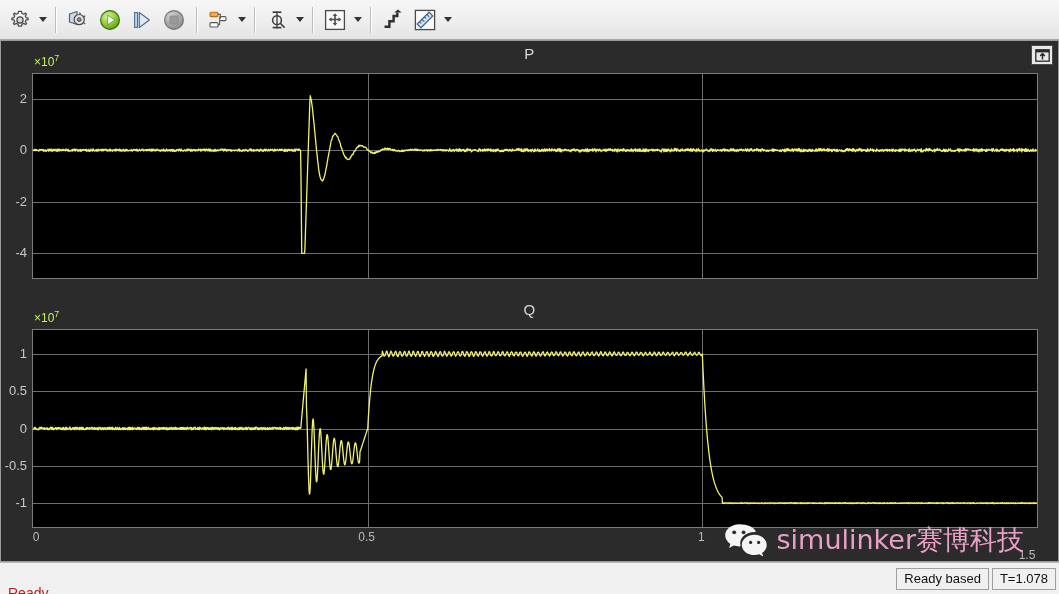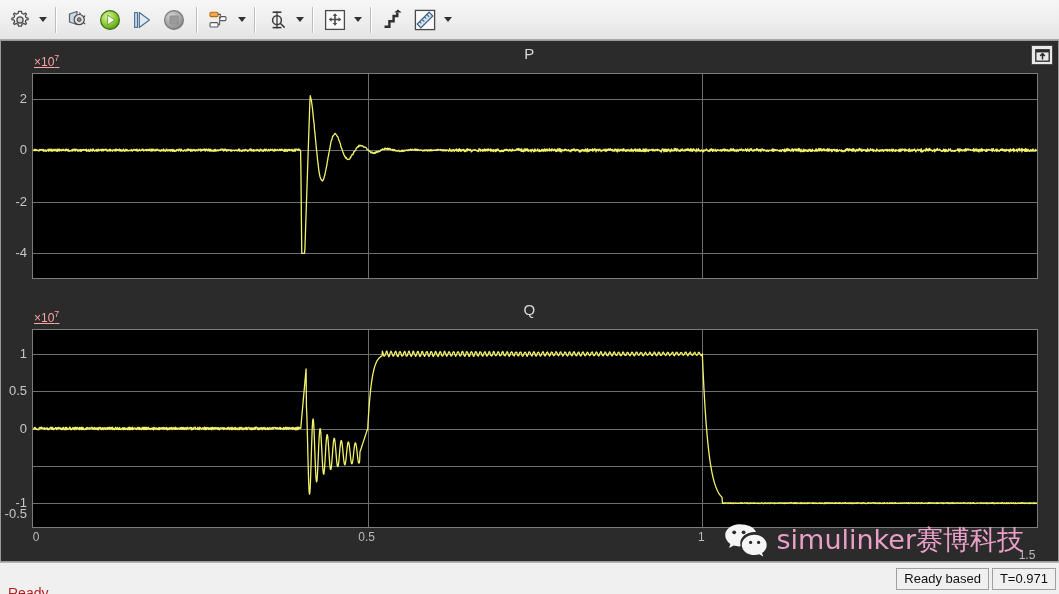--- a/index.html
+++ b/index.html
@@ -76,24 +76,23 @@
   .plot-title{
     position:absolute;
     left:0;right:0;
     text-align:center;
     color:#d8d8d8;
     font-size:15px;
     letter-spacing:.5px;
   }
   .mult{
     position:absolute;
-    color:#fca5a5;
+    color:#bef264;
     font-size:12px;
     white-space:nowrap;
-    text-decoration:underline;
   }
   .mult sup{font-size:9px;}
   .axes{
     position:absolute;
     background:#000;
     border:1px solid #7d7d7d;
     box-sizing:border-box;
     overflow:hidden;
   }
   .gridline-h{
@@ -348,21 +347,21 @@
             <div class="gridline-h" style="top: 173px;"></div>
             <div class="gridline-v" style="left: 335px;"></div>
             <div class="gridline-v" style="left: 669px;"></div>
             <svg class="trace" viewBox="0 0 1004 197" preserveAspectRatio="none">
               <path d="M0.00 99.64 L0.33 99.48 L0.67 98.66 L1.00 98.83 L1.34 97.66 L1.67 97.49 L2.01 98.94 L2.34 97.48 L2.68 98.42 L3.01 98.66 L3.35 99.50 L3.68 98.77 L4.02 99.08 L4.35 99.40 L4.69 99.48 L5.02 99.78 L5.35 99.37 L5.69 98.73 L6.02 99.68 L6.36 97.41 L6.69 97.84 L7.03 97.96 L7.36 97.33 L7.70 98.55 L8.03 98.20 L8.37 97.21 L8.70 98.27 L9.04 97.45 L9.37 98.25 L9.71 98.26 L10.04 98.63 L10.37 98.54 L10.71 98.92 L11.04 97.69 L11.38 99.42 L11.71 99.22 L12.05 98.07 L12.38 98.97 L12.72 98.57 L13.05 98.58 L13.39 98.21 L13.72 98.06 L14.06 97.64 L14.39 99.69 L14.73 98.29 L15.06 98.32 L15.39 99.57 L15.73 98.96 L16.06 99.61 L16.40 98.79 L16.73 97.95 L17.07 98.11 L17.40 97.50 L17.74 97.24 L18.07 98.72 L18.41 99.21 L18.74 98.92 L19.08 97.22 L19.41 97.51 L19.75 99.37 L20.08 99.52 L20.41 99.72 L20.75 98.12 L21.08 99.18 L21.42 99.16 L21.75 98.67 L22.09 98.51 L22.42 97.62 L22.76 97.55 L23.09 98.53 L23.43 98.15 L23.76 99.52 L24.10 97.54 L24.43 97.98 L24.77 97.93 L25.10 98.64 L25.43 97.29 L25.77 98.60 L26.10 97.88 L26.44 97.89 L26.77 98.28 L27.11 97.63 L27.44 98.67 L27.78 99.25 L28.11 99.25 L28.45 98.36 L28.78 98.94 L29.12 99.76 L29.45 97.97 L29.79 99.00 L30.12 97.93 L30.45 97.43 L30.79 97.46 L31.12 99.58 L31.46 99.13 L31.79 99.14 L32.13 99.79 L32.46 97.79 L32.80 97.31 L33.13 98.33 L33.47 97.52 L33.80 99.66 L34.14 98.01 L34.47 99.37 L34.81 98.58 L35.14 99.39 L35.47 99.09 L35.81 98.71 L36.14 98.69 L36.48 97.24 L36.81 98.29 L37.15 97.28 L37.48 99.69 L37.82 98.64 L38.15 98.64 L38.49 99.66 L38.82 99.24 L39.16 99.12 L39.49 97.77 L39.83 97.97 L40.16 98.22 L40.49 97.69 L40.83 99.45 L41.16 99.27 L41.50 99.59 L41.83 97.44 L42.17 97.63 L42.50 97.54 L42.84 97.25 L43.17 99.67 L43.51 97.93 L43.84 97.88 L44.18 98.21 L44.51 97.40 L44.85 98.96 L45.18 98.09 L45.51 98.52 L45.85 98.98 L46.18 99.45 L46.52 97.43 L46.85 99.63 L47.19 98.68 L47.52 98.12 L47.86 97.41 L48.19 98.79 L48.53 99.71 L48.86 97.24 L49.20 98.84 L49.53 97.75 L49.87 99.47 L50.20 97.54 L50.53 98.49 L50.87 99.49 L51.20 99.67 L51.54 99.09 L51.87 99.63 L52.21 98.96 L52.54 99.15 L52.88 98.35 L53.21 97.80 L53.55 99.35 L53.88 98.64 L54.22 97.47 L54.55 98.46 L54.89 98.91 L55.22 98.09 L55.55 98.63 L55.89 98.76 L56.22 97.55 L56.56 99.05 L56.89 98.99 L57.23 98.41 L57.56 97.96 L57.90 98.59 L58.23 97.75 L58.57 97.42 L58.90 97.22 L59.24 97.30 L59.57 99.02 L59.91 98.82 L60.24 99.24 L60.57 98.02 L60.91 99.01 L61.24 97.73 L61.58 97.37 L61.91 99.25 L62.25 98.57 L62.58 99.13 L62.92 97.94 L63.25 99.22 L63.59 98.02 L63.92 98.92 L64.26 98.77 L64.59 99.47 L64.93 97.64 L65.26 99.78 L65.59 98.98 L65.93 97.41 L66.26 98.17 L66.60 97.96 L66.93 97.61 L67.27 97.39 L67.60 99.18 L67.94 98.21 L68.27 99.58 L68.61 99.44 L68.94 99.55 L69.28 97.64 L69.61 97.77 L69.95 97.82 L70.28 97.89 L70.61 99.64 L70.95 98.59 L71.28 99.05 L71.62 97.72 L71.95 97.99 L72.29 97.82 L72.62 99.28 L72.96 99.56 L73.29 97.86 L73.63 98.37 L73.96 98.49 L74.30 98.04 L74.63 99.25 L74.97 97.29 L75.30 98.69 L75.63 97.71 L75.97 99.18 L76.30 98.51 L76.64 97.24 L76.97 99.44 L77.31 98.43 L77.64 97.97 L77.98 98.74 L78.31 97.34 L78.65 98.51 L78.98 97.78 L79.32 99.70 L79.65 97.26 L79.99 98.22 L80.32 98.59 L80.65 99.44 L80.99 98.86 L81.32 99.68 L81.66 99.36 L81.99 98.29 L82.33 97.69 L82.66 97.21 L83.00 99.30 L83.33 99.18 L83.67 98.65 L84.00 99.24 L84.34 97.38 L84.67 98.07 L85.01 99.12 L85.34 99.62 L85.67 98.91 L86.01 97.92 L86.34 99.43 L86.68 97.39 L87.01 99.15 L87.35 99.52 L87.68 99.53 L88.02 99.01 L88.35 98.61 L88.69 99.05 L89.02 98.75 L89.36 97.95 L89.69 97.69 L90.03 99.53 L90.36 99.16 L90.69 99.62 L91.03 97.69 L91.36 97.80 L91.70 97.80 L92.03 99.34 L92.37 98.98 L92.70 99.43 L93.04 98.01 L93.37 98.58 L93.71 99.27 L94.04 98.78 L94.38 98.22 L94.71 99.64 L95.05 98.04 L95.38 97.39 L95.71 99.38 L96.05 99.68 L96.38 97.55 L96.72 97.25 L97.05 99.70 L97.39 98.72 L97.72 97.74 L98.06 99.28 L98.39 98.18 L98.73 99.25 L99.06 99.57 L99.40 97.20 L99.73 99.64 L100.07 98.67 L100.40 98.40 L100.73 99.13 L101.07 98.01 L101.40 97.91 L101.74 97.98 L102.07 98.43 L102.41 98.11 L102.74 98.44 L103.08 99.70 L103.41 99.19 L103.75 98.17 L104.08 98.88 L104.42 97.35 L104.75 98.97 L105.09 97.32 L105.42 99.20 L105.75 98.75 L106.09 97.52 L106.42 97.46 L106.76 99.68 L107.09 98.26 L107.43 98.31 L107.76 98.34 L108.10 98.99 L108.43 99.75 L108.77 98.01 L109.10 98.32 L109.44 97.96 L109.77 97.23 L110.11 99.42 L110.44 97.35 L110.77 97.69 L111.11 99.60 L111.44 97.40 L111.78 97.45 L112.11 98.46 L112.45 99.50 L112.78 97.27 L113.12 97.92 L113.45 99.67 L113.79 97.44 L114.12 99.20 L114.46 98.48 L114.79 99.19 L115.13 97.40 L115.46 97.30 L115.79 98.56 L116.13 99.26 L116.46 98.76 L116.80 98.38 L117.13 99.51 L117.47 98.51 L117.80 98.78 L118.14 98.13 L118.47 99.14 L118.81 98.53 L119.14 99.37 L119.48 98.55 L119.81 97.61 L120.15 98.41 L120.48 99.78 L120.81 99.40 L121.15 97.28 L121.48 98.90 L121.82 98.34 L122.15 98.03 L122.49 99.13 L122.82 99.08 L123.16 97.83 L123.49 98.71 L123.83 98.28 L124.16 99.60 L124.50 98.85 L124.83 98.58 L125.17 98.07 L125.50 99.49 L125.83 97.46 L126.17 98.90 L126.50 99.66 L126.84 97.69 L127.17 99.17 L127.51 99.01 L127.84 97.94 L128.18 97.73 L128.51 97.98 L128.85 98.46 L129.18 99.07 L129.52 97.62 L129.85 98.71 L130.19 98.27 L130.52 97.43 L130.85 99.14 L131.19 99.19 L131.52 97.72 L131.86 97.93 L132.19 99.08 L132.53 98.07 L132.86 98.53 L133.20 97.53 L133.53 99.51 L133.87 97.45 L134.20 98.63 L134.54 99.77 L134.87 98.59 L135.21 99.18 L135.54 99.40 L135.87 97.84 L136.21 99.56 L136.54 98.55 L136.88 97.58 L137.21 98.82 L137.55 98.85 L137.88 97.81 L138.22 98.99 L138.55 97.31 L138.89 98.72 L139.22 99.58 L139.56 97.98 L139.89 99.13 L140.23 98.15 L140.56 98.74 L140.89 97.41 L141.23 98.46 L141.56 99.11 L141.90 99.31 L142.23 97.79 L142.57 97.21 L142.90 99.36 L143.24 97.93 L143.57 97.95 L143.91 98.26 L144.24 99.49 L144.58 98.19 L144.91 98.61 L145.25 98.45 L145.58 98.35 L145.91 98.05 L146.25 99.28 L146.58 98.30 L146.92 98.95 L147.25 97.69 L147.59 98.17 L147.92 99.39 L148.26 97.32 L148.59 99.22 L148.93 97.33 L149.26 98.26 L149.60 97.99 L149.93 99.45 L150.27 97.34 L150.60 98.90 L150.93 98.00 L151.27 99.54 L151.60 97.86 L151.94 98.04 L152.27 97.96 L152.61 98.69 L152.94 97.54 L153.28 99.56 L153.61 99.24 L153.95 98.73 L154.28 97.56 L154.62 97.28 L154.95 97.87 L155.29 98.90 L155.62 98.74 L155.95 98.18 L156.29 97.93 L156.62 98.31 L156.96 97.81 L157.29 97.35 L157.63 97.37 L157.96 97.55 L158.30 99.71 L158.63 97.63 L158.97 99.74 L159.30 98.63 L159.64 98.17 L159.97 99.00 L160.31 99.15 L160.64 99.26 L160.97 97.23 L161.31 97.79 L161.64 97.73 L161.98 98.20 L162.31 97.20 L162.65 99.13 L162.98 98.89 L163.32 98.75 L163.65 98.67 L163.99 98.47 L164.32 99.08 L164.66 97.42 L164.99 98.08 L165.33 99.48 L165.66 98.55 L165.99 98.01 L166.33 97.25 L166.66 99.62 L167.00 97.32 L167.33 97.83 L167.67 97.69 L168.00 98.34 L168.34 98.63 L168.67 99.23 L169.01 99.22 L169.34 98.62 L169.68 97.70 L170.01 98.28 L170.35 98.26 L170.68 98.67 L171.01 99.60 L171.35 97.21 L171.68 99.30 L172.02 97.28 L172.35 97.71 L172.69 99.53 L173.02 97.34 L173.36 99.49 L173.69 98.64 L174.03 97.70 L174.36 97.64 L174.70 98.37 L175.03 98.15 L175.37 99.23 L175.70 97.64 L176.03 99.45 L176.37 98.05 L176.70 99.41 L177.04 98.94 L177.37 98.06 L177.71 99.19 L178.04 97.48 L178.38 98.81 L178.71 99.79 L179.05 97.62 L179.38 98.93 L179.72 97.28 L180.05 97.87 L180.39 98.56 L180.72 98.01 L181.05 99.70 L181.39 97.73 L181.72 98.11 L182.06 98.67 L182.39 98.11 L182.73 97.50 L183.06 98.74 L183.40 98.29 L183.73 98.48 L184.07 97.51 L184.40 98.24 L184.74 99.25 L185.07 98.03 L185.41 99.37 L185.74 97.74 L186.07 98.33 L186.41 99.76 L186.74 98.81 L187.08 98.06 L187.41 98.83 L187.75 97.57 L188.08 97.85 L188.42 98.57 L188.75 98.71 L189.09 98.67 L189.42 98.11 L189.76 97.55 L190.09 98.33 L190.43 97.95 L190.76 99.54 L191.09 98.35 L191.43 97.77 L191.76 98.83 L192.10 98.48 L192.43 99.00 L192.77 98.15 L193.10 98.48 L193.44 98.36 L193.77 99.30 L194.11 98.25 L194.44 97.68 L194.78 98.29 L195.11 98.82 L195.45 97.27 L195.78 98.65 L196.11 98.22 L196.45 99.59 L196.78 98.17 L197.12 97.50 L197.45 98.31 L197.79 99.11 L198.12 98.31 L198.46 99.70 L198.79 97.27 L199.13 98.60 L199.46 97.29 L199.80 99.62 L200.13 98.64 L200.47 98.69 L200.80 98.19 L201.13 99.41 L201.47 97.67 L201.80 99.19 L202.14 98.07 L202.47 97.44 L202.81 99.70 L203.14 98.82 L203.48 98.93 L203.81 98.38 L204.15 97.95 L204.48 98.67 L204.82 99.79 L205.15 98.47 L205.49 98.79 L205.82 98.90 L206.15 97.45 L206.49 99.67 L206.82 98.34 L207.16 97.57 L207.49 98.89 L207.83 98.43 L208.16 97.25 L208.50 98.79 L208.83 98.46 L209.17 99.11 L209.50 99.56 L209.84 97.54 L210.17 99.00 L210.51 99.62 L210.84 99.43 L211.17 98.55 L211.51 98.95 L211.84 97.79 L212.18 98.57 L212.51 98.40 L212.85 97.50 L213.18 99.40 L213.52 97.33 L213.85 99.60 L214.19 99.56 L214.52 97.80 L214.86 97.87 L215.19 97.75 L215.53 97.73 L215.86 97.28 L216.19 98.05 L216.53 99.14 L216.86 98.71 L217.20 98.09 L217.53 99.39 L217.87 99.59 L218.20 97.71 L218.54 99.26 L218.87 99.58 L219.21 99.60 L219.54 97.95 L219.88 98.18 L220.21 98.57 L220.55 99.43 L220.88 99.03 L221.21 97.46 L221.55 99.03 L221.88 98.20 L222.22 99.44 L222.55 97.25 L222.89 98.18 L223.22 97.33 L223.56 97.26 L223.89 97.63 L224.23 97.96 L224.56 99.33 L224.90 97.62 L225.23 99.38 L225.57 99.61 L225.90 98.98 L226.23 98.17 L226.57 99.08 L226.90 99.50 L227.24 97.77 L227.57 98.45 L227.91 98.34 L228.24 97.45 L228.58 98.04 L228.91 99.09 L229.25 99.77 L229.58 97.95 L229.92 99.24 L230.25 97.87 L230.59 97.79 L230.92 97.34 L231.25 98.08 L231.59 99.19 L231.92 98.22 L232.26 97.85 L232.59 99.52 L232.93 98.95 L233.26 98.67 L233.60 99.04 L233.93 98.00 L234.27 99.39 L234.60 97.58 L234.94 97.64 L235.27 99.59 L235.61 99.44 L235.94 98.49 L236.27 98.29 L236.61 98.14 L236.94 97.42 L237.28 99.31 L237.61 99.12 L237.95 98.86 L238.28 99.12 L238.62 98.03 L238.95 97.61 L239.29 97.85 L239.62 97.48 L239.96 99.28 L240.29 98.56 L240.63 98.16 L240.96 97.59 L241.29 97.33 L241.63 97.65 L241.96 97.69 L242.30 98.44 L242.63 97.53 L242.97 97.45 L243.30 98.90 L243.64 98.33 L243.97 98.62 L244.31 97.59 L244.64 98.44 L244.98 98.75 L245.31 98.50 L245.65 99.11 L245.98 99.12 L246.31 97.44 L246.65 98.15 L246.98 98.05 L247.32 97.38 L247.65 99.28 L247.99 97.90 L248.32 98.60 L248.66 98.53 L248.99 98.84 L249.33 98.52 L249.66 98.81 L250.00 99.56 L250.33 98.44 L250.67 97.33 L251.00 98.78 L251.33 97.90 L251.67 99.25 L252.00 98.18 L252.34 97.73 L252.67 97.22 L253.01 98.73 L253.34 97.39 L253.68 99.50 L254.01 98.91 L254.35 98.76 L254.68 97.50 L255.02 98.01 L255.35 99.12 L255.69 99.26 L256.02 97.46 L256.35 97.55 L256.69 98.77 L257.02 97.75 L257.36 98.75 L257.69 98.86 L258.03 98.11 L258.36 97.93 L258.70 97.64 L259.03 99.22 L259.37 99.40 L259.70 97.37 L260.04 97.57 L260.37 99.14 L260.71 97.83 L261.04 98.04 L261.37 98.78 L261.71 99.52 L262.04 99.71 L262.38 97.54 L262.71 99.27 L263.05 99.74 L263.38 99.11 L263.72 97.29 L264.05 99.71 L264.39 98.60 L264.72 97.20 L265.06 99.49 L265.39 98.62 L265.73 97.22 L266.06 98.58 L266.39 98.10 L266.73 97.65 L267.06 97.72 L267.40 97.60 L267.73 98.50 L268.07 94.77 L268.40 91.04 L268.74 87.31 L269.07 83.58 L269.41 79.84 L269.74 76.11 L270.08 72.38 L270.41 68.65 L270.75 64.92 L271.08 61.19 L271.41 57.46 L271.75 53.73 L272.08 50.00 L272.42 46.27 L272.75 42.53 L273.09 38.80 L273.42 76.23 L273.76 83.30 L274.09 93.58 L274.43 106.05 L274.76 119.55 L275.10 132.88 L275.43 144.87 L275.77 154.54 L276.10 161.13 L276.43 164.18 L276.77 163.54 L277.10 159.41 L277.44 152.26 L277.77 142.82 L278.11 132.00 L278.44 120.78 L278.78 110.15 L279.11 101.01 L279.45 94.11 L279.78 89.97 L280.12 88.85 L280.45 90.76 L280.79 95.43 L281.12 102.35 L281.45 110.86 L281.79 120.16 L282.12 129.41 L282.46 137.82 L282.79 144.68 L283.13 149.45 L283.46 151.76 L283.80 151.51 L284.13 148.80 L284.47 143.93 L284.80 137.39 L285.14 129.81 L285.47 121.88 L285.81 114.29 L286.14 107.70 L286.47 102.65 L286.81 99.53 L287.14 98.56 L287.48 99.76 L287.81 102.97 L288.15 107.84 L288.48 113.91 L288.82 120.61 L289.15 127.35 L289.49 133.54 L289.82 138.65 L290.16 142.26 L290.49 144.11 L290.83 144.08 L291.16 142.22 L291.49 138.74 L291.83 133.99 L292.16 128.41 L292.50 122.50 L292.83 116.80 L293.17 111.79 L293.50 107.90 L293.84 105.42 L294.17 104.55 L294.51 105.33 L294.84 107.64 L295.18 111.26 L295.51 115.82 L295.85 120.93 L296.18 126.11 L296.51 130.91 L296.85 134.94 L297.18 137.84 L297.52 139.39 L297.85 139.49 L298.19 138.15 L298.52 135.53 L298.86 131.88 L299.19 127.53 L299.53 122.88 L299.86 118.34 L300.20 114.31 L300.53 111.13 L300.87 109.06 L301.20 108.25 L301.53 108.77 L301.87 110.53 L302.20 113.36 L302.54 117.00 L302.87 121.12 L303.21 125.34 L303.54 129.29 L303.88 132.64 L304.21 135.10 L304.55 136.47 L304.88 136.65 L305.22 135.65 L305.55 133.55 L305.89 130.58 L306.22 127.00 L306.55 123.13 L306.89 119.31 L307.22 115.88 L307.56 113.14 L307.89 111.31 L308.23 110.54 L308.56 110.89 L308.90 112.30 L309.23 114.65 L309.57 117.71 L309.90 121.21 L310.24 124.84 L310.57 128.27 L310.91 131.21 L311.24 133.40 L311.57 134.67 L311.91 134.90 L312.24 134.10 L312.58 132.35 L312.91 129.80 L313.25 126.69 L313.58 123.31 L313.92 119.93 L314.25 116.88 L314.59 114.40 L314.92 112.71 L315.26 111.96 L315.59 112.19 L315.93 113.38 L316.26 115.42 L316.59 118.12 L316.93 121.24 L317.26 124.49 L317.60 127.60 L317.93 130.29 L318.27 132.33 L318.60 133.54 L318.94 133.82 L319.27 133.17 L319.61 131.63 L319.94 129.35 L320.28 126.54 L320.61 123.46 L320.95 120.36 L321.28 117.53 L321.61 115.20 L321.95 113.60 L322.28 112.84 L322.62 112.99 L322.95 114.03 L323.29 115.87 L323.62 118.34 L323.96 121.21 L324.29 124.24 L324.63 127.15 L324.96 129.69 L325.30 131.64 L325.63 132.83 L325.97 133.16 L326.30 132.60 L326.63 131.21 L326.97 122.10 L327.30 121.07 L327.64 120.05 L327.97 119.02 L328.31 117.99 L328.64 116.97 L328.98 115.94 L329.31 114.92 L329.65 113.89 L329.98 112.86 L330.32 111.84 L330.65 110.81 L330.99 109.79 L331.32 108.76 L331.65 107.73 L331.99 106.71 L332.32 105.68 L332.66 104.66 L332.99 103.63 L333.33 102.60 L333.66 101.58 L334.00 100.55 L334.33 99.53 L334.67 99.99 L335.00 93.79 L335.34 88.09 L335.67 82.86 L336.01 78.05 L336.34 73.64 L336.67 69.58 L337.01 65.86 L337.34 62.44 L337.68 59.30 L338.01 56.41 L338.35 53.76 L338.68 51.32 L339.02 49.09 L339.35 47.03 L339.69 45.15 L340.02 43.41 L340.36 41.82 L340.69 40.36 L341.03 39.02 L341.36 37.78 L341.69 36.65 L342.03 35.61 L342.36 34.65 L342.70 33.78 L343.03 32.97 L343.37 32.23 L343.70 31.55 L344.04 30.92 L344.37 30.35 L344.71 29.82 L345.04 29.34 L345.38 28.89 L345.71 28.48 L346.05 28.11 L346.38 27.76 L346.71 27.45 L347.05 27.16 L347.38 26.89 L347.72 26.64 L348.05 26.42 L348.39 26.21 L348.72 26.02 L349.06 25.85 L349.39 21.08 L349.73 22.19 L350.06 23.29 L350.40 24.35 L350.73 25.55 L351.07 26.19 L351.40 26.06 L351.73 25.78 L352.07 25.41 L352.40 24.07 L352.74 23.27 L353.07 22.52 L353.41 21.21 L353.74 20.97 L354.08 21.62 L354.41 22.98 L354.75 24.27 L355.08 24.86 L355.42 25.69 L355.75 26.76 L356.09 26.36 L356.42 25.92 L356.75 24.38 L357.09 23.05 L357.42 22.58 L357.76 21.41 L358.09 21.25 L358.43 22.03 L358.76 22.71 L359.10 23.57 L359.43 24.22 L359.77 25.68 L360.10 26.03 L360.44 26.03 L360.77 25.78 L361.11 24.70 L361.44 23.95 L361.77 22.72 L362.11 22.22 L362.44 21.63 L362.78 21.30 L363.11 22.25 L363.45 22.89 L363.78 24.56 L364.12 25.62 L364.45 26.23 L364.79 26.14 L365.12 26.50 L365.46 25.38 L365.79 24.40 L366.13 22.97 L366.46 21.80 L366.79 21.82 L367.13 21.74 L367.46 21.89 L367.80 22.75 L368.13 23.96 L368.47 24.93 L368.80 26.11 L369.14 25.96 L369.47 25.85 L369.81 25.80 L370.14 25.05 L370.48 23.83 L370.81 22.82 L371.15 22.12 L371.48 21.62 L371.81 21.37 L372.15 22.17 L372.48 23.43 L372.82 24.41 L373.15 25.82 L373.49 25.79 L373.82 26.23 L374.16 25.75 L374.49 25.24 L374.83 23.73 L375.16 22.91 L375.50 21.78 L375.83 21.25 L376.17 21.20 L376.50 22.57 L376.83 23.20 L377.17 24.11 L377.50 25.21 L377.84 25.77 L378.17 26.34 L378.51 25.90 L378.84 25.45 L379.18 24.58 L379.51 23.57 L379.85 21.91 L380.18 21.36 L380.52 21.14 L380.85 22.26 L381.19 23.12 L381.52 24.19 L381.85 24.72 L382.19 25.39 L382.52 26.37 L382.86 26.25 L383.19 25.38 L383.53 24.32 L383.86 23.69 L384.20 22.15 L384.53 22.01 L384.87 21.36 L385.20 21.31 L385.54 22.81 L385.87 23.82 L386.21 24.28 L386.54 25.77 L386.87 26.52 L387.21 26.23 L387.54 26.10 L387.88 24.99 L388.21 23.63 L388.55 23.21 L388.88 21.56 L389.22 21.45 L389.55 21.34 L389.89 22.38 L390.22 23.18 L390.56 24.54 L390.89 24.99 L391.23 25.89 L391.56 26.43 L391.89 25.57 L392.23 25.21 L392.56 24.20 L392.90 23.19 L393.23 21.96 L393.57 22.04 L393.90 21.98 L394.24 21.64 L394.57 23.15 L394.91 23.48 L395.24 25.37 L395.58 25.86 L395.91 26.45 L396.25 26.00 L396.58 25.25 L396.91 24.33 L397.25 23.77 L397.58 22.13 L397.92 21.62 L398.25 21.55 L398.59 22.03 L398.92 22.65 L399.26 23.15 L399.59 25.05 L399.93 25.95 L400.26 26.32 L400.60 26.37 L400.93 25.53 L401.27 24.79 L401.60 24.16 L401.93 22.94 L402.27 21.94 L402.60 21.33 L402.94 21.92 L403.27 22.65 L403.61 23.46 L403.94 24.10 L404.28 25.35 L404.61 25.74 L404.95 26.64 L405.28 25.86 L405.62 25.46 L405.95 23.95 L406.29 23.50 L406.62 22.23 L406.95 21.87 L407.29 21.64 L407.62 21.90 L407.96 22.71 L408.29 24.07 L408.63 25.27 L408.96 25.92 L409.30 26.07 L409.63 25.86 L409.97 25.85 L410.30 24.77 L410.64 23.80 L410.97 22.72 L411.31 21.45 L411.64 21.14 L411.97 21.95 L412.31 22.95 L412.64 23.61 L412.98 24.37 L413.31 25.28 L413.65 26.31 L413.98 25.75 L414.32 25.38 L414.65 24.58 L414.99 24.01 L415.32 22.73 L415.66 21.95 L415.99 21.69 L416.33 22.06 L416.66 22.12 L416.99 23.31 L417.33 24.32 L417.66 25.12 L418.00 26.09 L418.33 25.76 L418.67 25.78 L419.00 25.27 L419.34 24.17 L419.67 23.11 L420.01 22.19 L420.34 21.83 L420.68 21.76 L421.01 21.95 L421.35 22.64 L421.68 23.99 L422.01 25.15 L422.35 25.27 L422.68 26.27 L423.02 25.60 L423.35 25.08 L423.69 24.34 L424.02 23.42 L424.36 22.25 L424.69 22.22 L425.03 21.78 L425.36 21.88 L425.70 22.46 L426.03 23.19 L426.37 24.67 L426.70 25.49 L427.03 25.90 L427.37 25.98 L427.70 25.68 L428.04 24.99 L428.37 23.90 L428.71 22.74 L429.04 21.69 L429.38 21.64 L429.71 21.40 L430.05 22.26 L430.38 23.41 L430.72 24.08 L431.05 25.42 L431.39 25.99 L431.72 26.25 L432.05 25.93 L432.39 25.49 L432.72 24.29 L433.06 23.06 L433.39 21.87 L433.73 22.01 L434.06 21.77 L434.40 22.34 L434.73 22.99 L435.07 23.44 L435.40 24.44 L435.74 26.03 L436.07 26.08 L436.41 26.39 L436.74 25.70 L437.07 24.21 L437.41 23.79 L437.74 22.72 L438.08 21.89 L438.41 21.62 L438.75 22.00 L439.08 22.38 L439.42 23.24 L439.75 24.40 L440.09 25.38 L440.42 26.41 L440.76 26.45 L441.09 25.48 L441.43 24.86 L441.76 23.66 L442.09 23.23 L442.43 21.70 L442.76 21.78 L443.10 21.87 L443.43 22.21 L443.77 23.06 L444.10 24.06 L444.44 25.49 L444.77 25.44 L445.11 25.83 L445.44 26.09 L445.78 24.88 L446.11 23.83 L446.45 23.49 L446.78 21.97 L447.11 22.00 L447.45 22.08 L447.78 22.18 L448.12 22.79 L448.45 23.56 L448.79 25.07 L449.12 25.26 L449.46 26.03 L449.79 26.13 L450.13 25.46 L450.46 24.50 L450.80 23.36 L451.13 22.73 L451.47 22.37 L451.80 21.65 L452.13 21.81 L452.47 22.60 L452.80 23.69 L453.14 24.12 L453.47 25.54 L453.81 26.10 L454.14 25.80 L454.48 25.91 L454.81 24.83 L455.15 24.32 L455.48 22.85 L455.82 22.22 L456.15 21.52 L456.49 21.85 L456.82 22.24 L457.15 23.64 L457.49 24.38 L457.82 25.53 L458.16 25.48 L458.49 26.00 L458.83 25.89 L459.16 25.44 L459.50 24.46 L459.83 23.67 L460.17 22.23 L460.50 21.80 L460.84 21.52 L461.17 21.88 L461.51 23.27 L461.84 24.27 L462.17 24.82 L462.51 25.69 L462.84 25.67 L463.18 25.68 L463.51 25.01 L463.85 24.17 L464.18 23.83 L464.52 22.55 L464.85 21.81 L465.19 22.13 L465.52 21.90 L465.86 22.43 L466.19 23.83 L466.53 24.68 L466.86 25.67 L467.19 25.83 L467.53 25.55 L467.86 25.43 L468.20 24.96 L468.53 24.01 L468.87 23.08 L469.20 21.95 L469.54 21.75 L469.87 21.55 L470.21 22.21 L470.54 23.44 L470.88 24.24 L471.21 25.51 L471.55 25.65 L471.88 25.71 L472.21 25.84 L472.55 25.13 L472.88 23.88 L473.22 23.25 L473.55 22.59 L473.89 21.80 L474.22 21.72 L474.56 22.37 L474.89 23.03 L475.23 24.10 L475.56 25.09 L475.90 25.70 L476.23 26.32 L476.57 25.91 L476.90 24.96 L477.23 24.37 L477.57 23.36 L477.90 22.51 L478.24 22.11 L478.57 21.68 L478.91 22.28 L479.24 22.39 L479.58 23.27 L479.91 24.60 L480.25 25.47 L480.58 25.46 L480.92 25.55 L481.25 25.95 L481.59 24.67 L481.92 23.57 L482.25 22.75 L482.59 22.47 L482.92 22.24 L483.26 22.17 L483.59 22.10 L483.93 22.83 L484.26 24.51 L484.60 25.10 L484.93 25.34 L485.27 25.78 L485.60 25.88 L485.94 25.18 L486.27 23.77 L486.61 22.93 L486.94 22.23 L487.27 22.20 L487.61 22.10 L487.94 22.22 L488.28 23.33 L488.61 23.84 L488.95 25.22 L489.28 25.83 L489.62 26.32 L489.95 25.98 L490.29 25.53 L490.62 24.76 L490.96 23.80 L491.29 22.86 L491.63 22.43 L491.96 22.09 L492.29 22.29 L492.63 22.85 L492.96 23.13 L493.30 24.12 L493.63 25.69 L493.97 26.20 L494.30 26.28 L494.64 25.06 L494.97 24.78 L495.31 24.05 L495.64 22.69 L495.98 21.87 L496.31 21.93 L496.65 22.10 L496.98 22.51 L497.31 23.27 L497.65 24.10 L497.98 24.88 L498.32 25.37 L498.65 25.67 L498.99 26.08 L499.32 25.29 L499.66 24.24 L499.99 23.25 L500.33 22.40 L500.66 21.91 L501.00 21.85 L501.33 22.06 L501.67 23.35 L502.00 23.44 L502.33 25.10 L502.67 25.81 L503.00 25.99 L503.34 26.03 L503.67 25.02 L504.01 24.81 L504.34 23.29 L504.68 22.46 L505.01 22.30 L505.35 22.25 L505.68 22.15 L506.02 22.95 L506.35 23.92 L506.69 24.35 L507.02 25.62 L507.35 26.05 L507.69 25.69 L508.02 25.54 L508.36 24.64 L508.69 23.50 L509.03 23.01 L509.36 22.39 L509.70 22.01 L510.03 21.72 L510.37 22.22 L510.70 23.07 L511.04 24.35 L511.37 25.15 L511.71 25.71 L512.04 25.53 L512.37 25.85 L512.71 25.13 L513.04 23.81 L513.38 23.40 L513.71 22.45 L514.05 22.22 L514.38 21.92 L514.72 22.49 L515.05 23.42 L515.39 23.97 L515.72 24.44 L516.06 25.25 L516.39 26.14 L516.73 25.66 L517.06 25.63 L517.39 24.15 L517.73 23.29 L518.06 23.04 L518.40 22.02 L518.73 22.39 L519.07 22.58 L519.40 22.32 L519.74 23.40 L520.07 24.84 L520.41 25.56 L520.74 25.30 L521.08 25.56 L521.41 25.23 L521.75 24.80 L522.08 23.47 L522.41 23.15 L522.75 22.55 L523.08 21.57 L523.42 22.43 L523.75 22.89 L524.09 22.97 L524.42 24.27 L524.76 24.59 L525.09 25.55 L525.43 25.83 L525.76 25.22 L526.10 24.92 L526.43 24.07 L526.77 23.11 L527.10 22.31 L527.43 21.97 L527.77 21.81 L528.10 22.77 L528.44 23.27 L528.77 23.74 L529.11 24.58 L529.44 25.50 L529.78 26.02 L530.11 25.80 L530.45 24.88 L530.78 24.55 L531.12 23.80 L531.45 22.90 L531.79 21.96 L532.12 22.18 L532.45 22.63 L532.79 22.56 L533.12 23.47 L533.46 24.42 L533.79 25.25 L534.13 25.65 L534.46 26.09 L534.80 25.41 L535.13 25.17 L535.47 24.28 L535.80 23.09 L536.14 22.26 L536.47 21.90 L536.81 22.12 L537.14 22.72 L537.47 23.61 L537.81 24.09 L538.14 24.96 L538.48 25.24 L538.81 25.76 L539.15 25.67 L539.48 24.83 L539.82 24.05 L540.15 22.86 L540.49 22.15 L540.82 22.00 L541.16 21.67 L541.49 22.37 L541.83 23.36 L542.16 24.06 L542.49 24.31 L542.83 25.45 L543.16 25.88 L543.50 25.33 L543.83 25.55 L544.17 24.69 L544.50 23.40 L544.84 23.19 L545.17 22.47 L545.51 22.20 L545.84 21.95 L546.18 22.76 L546.51 23.68 L546.85 24.40 L547.18 25.49 L547.51 25.53 L547.85 26.05 L548.18 25.34 L548.52 24.83 L548.85 23.71 L549.19 22.76 L549.52 22.24 L549.86 22.11 L550.19 21.85 L550.53 22.91 L550.86 23.43 L551.20 23.90 L551.53 24.60 L551.87 25.75 L552.20 25.60 L552.53 25.71 L552.87 25.23 L553.20 24.54 L553.54 23.32 L553.87 22.85 L554.21 22.05 L554.54 22.49 L554.88 22.52 L555.21 23.19 L555.55 24.31 L555.88 24.48 L556.22 25.13 L556.55 25.70 L556.89 25.21 L557.22 25.10 L557.55 24.60 L557.89 23.36 L558.22 23.09 L558.56 22.52 L558.89 22.20 L559.23 21.86 L559.56 22.68 L559.90 23.67 L560.23 24.49 L560.57 25.59 L560.90 25.34 L561.24 25.27 L561.57 25.58 L561.91 24.56 L562.24 24.01 L562.57 22.97 L562.91 22.53 L563.24 21.93 L563.58 22.52 L563.91 22.94 L564.25 22.99 L564.58 24.40 L564.92 24.80 L565.25 25.67 L565.59 26.03 L565.92 25.55 L566.26 25.29 L566.59 24.01 L566.93 23.20 L567.26 22.89 L567.59 21.88 L567.93 21.68 L568.26 22.16 L568.60 23.23 L568.93 24.26 L569.27 24.42 L569.60 25.61 L569.94 25.58 L570.27 25.87 L570.61 25.43 L570.94 24.10 L571.28 23.60 L571.61 22.95 L571.95 21.86 L572.28 22.26 L572.61 22.40 L572.95 23.16 L573.28 23.31 L573.62 24.81 L573.95 25.35 L574.29 25.58 L574.62 25.80 L574.96 25.69 L575.29 24.84 L575.63 23.68 L575.96 23.48 L576.30 22.48 L576.63 21.73 L576.97 22.64 L577.30 22.56 L577.63 23.27 L577.97 24.33 L578.30 24.84 L578.64 25.11 L578.97 26.07 L579.31 25.27 L579.64 25.32 L579.98 24.02 L580.31 23.18 L580.65 22.45 L580.98 22.08 L581.32 21.83 L581.65 22.82 L581.99 22.99 L582.32 24.24 L582.65 24.67 L582.99 25.14 L583.32 25.44 L583.66 25.12 L583.99 25.35 L584.33 24.40 L584.66 23.52 L585.00 22.54 L585.33 22.49 L585.67 22.10 L586.00 22.67 L586.34 23.20 L586.67 23.25 L587.01 24.79 L587.34 25.52 L587.67 25.46 L588.01 25.61 L588.34 25.54 L588.68 24.37 L589.01 24.30 L589.35 23.46 L589.68 22.20 L590.02 21.96 L590.35 22.12 L590.69 22.56 L591.02 23.70 L591.36 23.93 L591.69 25.11 L592.03 25.29 L592.36 25.32 L592.69 24.98 L593.03 25.31 L593.36 24.03 L593.70 23.59 L594.03 22.38 L594.37 22.51 L594.70 22.33 L595.04 22.76 L595.37 23.19 L595.71 23.98 L596.04 24.95 L596.38 24.91 L596.71 25.48 L597.05 25.78 L597.38 25.29 L597.71 24.38 L598.05 23.83 L598.38 22.88 L598.72 22.35 L599.05 22.22 L599.39 22.76 L599.72 22.61 L600.06 23.83 L600.39 24.00 L600.73 24.81 L601.06 25.64 L601.40 25.76 L601.73 25.44 L602.07 24.53 L602.40 23.71 L602.73 23.40 L603.07 22.18 L603.40 22.15 L603.74 22.69 L604.07 22.34 L604.41 23.52 L604.74 23.98 L605.08 24.77 L605.41 25.22 L605.75 25.33 L606.08 25.17 L606.42 24.67 L606.75 23.70 L607.09 23.63 L607.42 22.58 L607.75 22.38 L608.09 22.67 L608.42 22.83 L608.76 22.82 L609.09 23.47 L609.43 24.58 L609.76 25.56 L610.10 25.56 L610.43 25.84 L610.77 25.36 L611.10 24.24 L611.44 23.80 L611.77 23.22 L612.11 22.64 L612.44 22.28 L612.77 22.64 L613.11 23.11 L613.44 23.87 L613.78 24.34 L614.11 25.19 L614.45 25.23 L614.78 25.06 L615.12 24.96 L615.45 24.45 L615.79 24.27 L616.12 23.43 L616.46 22.62 L616.79 22.08 L617.13 22.47 L617.46 23.01 L617.79 23.73 L618.13 24.45 L618.46 24.88 L618.80 25.49 L619.13 25.43 L619.47 25.54 L619.80 24.52 L620.14 23.72 L620.47 23.46 L620.81 22.85 L621.14 21.96 L621.48 22.07 L621.81 22.44 L622.15 23.23 L622.48 23.59 L622.81 24.67 L623.15 25.62 L623.48 25.17 L623.82 25.76 L624.15 25.17 L624.49 24.54 L624.82 23.88 L625.16 22.54 L625.49 22.77 L625.83 22.00 L626.16 22.64 L626.50 22.60 L626.83 23.38 L627.17 24.53 L627.50 25.43 L627.83 24.97 L628.17 25.30 L628.50 25.12 L628.84 24.80 L629.17 24.25 L629.51 22.96 L629.84 22.89 L630.18 22.03 L630.51 22.37 L630.85 22.84 L631.18 23.27 L631.52 24.09 L631.85 24.66 L632.19 25.02 L632.52 25.39 L632.85 25.54 L633.19 24.71 L633.52 24.28 L633.86 23.14 L634.19 23.15 L634.53 22.24 L634.86 22.53 L635.20 22.69 L635.53 22.91 L635.87 23.82 L636.20 24.50 L636.54 25.60 L636.87 25.24 L637.21 25.08 L637.54 24.62 L637.87 24.57 L638.21 23.79 L638.54 23.29 L638.88 22.87 L639.21 22.39 L639.55 22.22 L639.88 22.53 L640.22 23.56 L640.55 24.35 L640.89 25.27 L641.22 25.66 L641.56 25.79 L641.89 25.05 L642.23 24.16 L642.56 23.44 L642.89 23.33 L643.23 22.25 L643.56 22.75 L643.90 22.37 L644.23 22.57 L644.57 23.42 L644.90 23.85 L645.24 24.54 L645.57 25.40 L645.91 25.15 L646.24 25.00 L646.58 24.44 L646.91 24.04 L647.25 23.64 L647.58 22.56 L647.91 22.82 L648.25 22.61 L648.58 22.64 L648.92 23.02 L649.25 23.84 L649.59 24.95 L649.92 24.82 L650.26 25.10 L650.59 25.17 L650.93 24.67 L651.26 24.52 L651.60 23.43 L651.93 23.03 L652.27 22.11 L652.60 22.58 L652.93 22.12 L653.27 22.61 L653.60 23.60 L653.94 24.40 L654.27 24.79 L654.61 25.29 L654.94 25.81 L655.28 25.01 L655.61 24.36 L655.95 23.52 L656.28 23.62 L656.62 22.95 L656.95 22.63 L657.29 22.05 L657.62 22.78 L657.95 23.36 L658.29 24.54 L658.62 24.62 L658.96 24.99 L659.29 25.26 L659.63 25.38 L659.96 24.76 L660.30 23.91 L660.63 23.33 L660.97 22.96 L661.30 22.56 L661.64 22.26 L661.97 22.39 L662.31 23.51 L662.64 24.26 L662.97 24.42 L663.31 25.00 L663.64 25.14 L663.98 25.29 L664.31 25.03 L664.65 24.48 L664.98 23.74 L665.32 22.54 L665.65 22.69 L665.99 22.18 L666.32 22.70 L666.66 23.35 L666.99 23.92 L667.33 23.94 L667.66 24.57 L667.99 25.69 L668.33 25.31 L668.66 25.50 L669.00 24.71 L669.33 23.88 L669.67 31.87 L670.00 39.42 L670.34 46.58 L670.67 53.35 L671.01 59.76 L671.34 65.83 L671.68 71.57 L672.01 77.00 L672.35 82.15 L672.68 87.02 L673.01 91.62 L673.35 95.99 L673.68 100.11 L674.02 104.02 L674.35 107.72 L674.69 111.22 L675.02 114.53 L675.36 117.67 L675.69 120.63 L676.03 123.44 L676.36 126.10 L676.70 128.62 L677.03 131.00 L677.37 133.25 L677.70 135.39 L678.03 137.41 L678.37 139.32 L678.70 141.13 L679.04 142.84 L679.37 144.46 L679.71 145.99 L680.04 147.44 L680.38 148.82 L680.71 150.12 L681.05 151.35 L681.38 152.52 L681.72 153.62 L682.05 154.66 L682.39 155.65 L682.72 156.58 L683.05 157.47 L683.39 158.31 L683.72 159.10 L684.06 159.85 L684.39 160.56 L684.73 161.23 L685.06 161.87 L685.40 162.47 L685.73 163.04 L686.07 163.58 L686.40 164.09 L686.74 164.57 L687.07 165.03 L687.41 165.46 L687.74 165.87 L688.07 166.26 L688.41 166.63 L688.74 166.98 L689.08 167.31 L689.41 173.25 L689.75 172.83 L690.08 173.20 L690.42 172.89 L690.75 173.44 L691.09 173.05 L691.42 173.19 L691.76 173.52 L692.09 172.79 L692.43 173.10 L692.76 173.00 L693.09 173.19 L693.43 172.91 L693.76 173.15 L694.10 173.16 L694.43 172.99 L694.77 173.45 L695.10 172.93 L695.44 173.14 L695.77 172.83 L696.11 172.95 L696.44 173.46 L696.78 173.15 L697.11 173.37 L697.45 172.79 L697.78 173.22 L698.11 173.44 L698.45 173.21 L698.78 172.96 L699.12 173.07 L699.45 173.53 L699.79 173.11 L700.12 172.97 L700.46 172.82 L700.79 173.56 L701.13 173.35 L701.46 173.33 L701.80 173.09 L702.13 173.09 L702.47 172.88 L702.80 173.42 L703.13 173.29 L703.47 173.16 L703.80 173.38 L704.14 173.41 L704.47 173.05 L704.81 173.24 L705.14 173.02 L705.48 173.40 L705.81 173.12 L706.15 173.06 L706.48 173.10 L706.82 173.30 L707.15 173.13 L707.49 172.94 L707.82 172.68 L708.15 173.50 L708.49 172.87 L708.82 172.86 L709.16 173.33 L709.49 172.83 L709.83 173.26 L710.16 173.44 L710.50 173.12 L710.83 173.08 L711.17 173.11 L711.50 172.77 L711.84 172.79 L712.17 172.83 L712.51 172.99 L712.84 173.41 L713.17 173.05 L713.51 172.92 L713.84 172.87 L714.18 173.49 L714.51 173.15 L714.85 172.74 L715.18 173.40 L715.52 173.08 L715.85 173.44 L716.19 173.09 L716.52 173.51 L716.86 173.19 L717.19 172.82 L717.53 173.42 L717.86 173.02 L718.19 173.39 L718.53 173.06 L718.86 172.96 L719.20 173.07 L719.53 173.10 L719.87 173.34 L720.20 173.40 L720.54 172.84 L720.87 173.42 L721.21 172.73 L721.54 173.25 L721.88 173.40 L722.21 173.14 L722.55 173.29 L722.88 173.02 L723.21 173.26 L723.55 173.35 L723.88 173.34 L724.22 172.99 L724.55 173.45 L724.89 173.28 L725.22 173.51 L725.56 173.17 L725.89 173.01 L726.23 173.44 L726.56 173.20 L726.90 173.52 L727.23 173.19 L727.57 173.12 L727.90 173.04 L728.23 173.11 L728.57 172.79 L728.90 173.15 L729.24 173.22 L729.57 173.09 L729.91 173.08 L730.24 173.46 L730.58 173.22 L730.91 173.52 L731.25 173.42 L731.58 173.23 L731.92 172.75 L732.25 173.29 L732.59 173.07 L732.92 172.90 L733.25 173.02 L733.59 173.14 L733.92 173.56 L734.26 173.19 L734.59 173.31 L734.93 172.98 L735.26 173.05 L735.60 173.07 L735.93 172.93 L736.27 173.50 L736.60 173.51 L736.94 173.42 L737.27 172.75 L737.61 172.83 L737.94 172.90 L738.27 172.81 L738.61 173.10 L738.94 173.34 L739.28 173.26 L739.61 172.91 L739.95 172.92 L740.28 173.02 L740.62 173.24 L740.95 173.50 L741.29 173.00 L741.62 173.48 L741.96 172.78 L742.29 173.33 L742.63 173.51 L742.96 173.26 L743.29 173.39 L743.63 173.39 L743.96 173.05 L744.30 173.41 L744.63 173.24 L744.97 172.91 L745.30 173.11 L745.64 173.29 L745.97 172.80 L746.31 173.50 L746.64 173.28 L746.98 172.91 L747.31 173.16 L747.65 173.18 L747.98 172.68 L748.31 173.12 L748.65 173.04 L748.98 172.90 L749.32 173.33 L749.65 172.96 L749.99 173.46 L750.32 173.13 L750.66 173.31 L750.99 172.73 L751.33 173.08 L751.66 173.50 L752.00 172.86 L752.33 172.77 L752.67 173.44 L753.00 173.29 L753.33 172.82 L753.67 173.29 L754.00 172.99 L754.34 173.39 L754.67 173.22 L755.01 172.96 L755.34 172.88 L755.68 172.99 L756.01 173.43 L756.35 173.22 L756.68 173.17 L757.02 172.75 L757.35 172.68 L757.69 172.81 L758.02 172.82 L758.35 172.68 L758.69 173.27 L759.02 173.15 L759.36 173.07 L759.69 173.02 L760.03 172.70 L760.36 173.43 L760.70 173.42 L761.03 173.54 L761.37 172.71 L761.70 173.41 L762.04 172.89 L762.37 173.22 L762.71 172.79 L763.04 173.31 L763.37 172.71 L763.71 173.52 L764.04 173.05 L764.38 173.53 L764.71 173.38 L765.05 173.00 L765.38 173.06 L765.72 173.25 L766.05 173.07 L766.39 173.22 L766.72 173.17 L767.06 173.53 L767.39 172.69 L767.73 173.03 L768.06 173.40 L768.39 172.86 L768.73 173.57 L769.06 172.88 L769.40 172.80 L769.73 173.11 L770.07 173.46 L770.40 173.22 L770.74 173.36 L771.07 172.73 L771.41 172.85 L771.74 173.17 L772.08 173.51 L772.41 173.01 L772.75 173.30 L773.08 173.36 L773.41 173.52 L773.75 173.03 L774.08 172.77 L774.42 173.31 L774.75 173.52 L775.09 172.79 L775.42 172.92 L775.76 173.41 L776.09 172.88 L776.43 173.14 L776.76 172.80 L777.10 172.93 L777.43 172.83 L777.77 172.86 L778.10 173.19 L778.43 173.07 L778.77 173.13 L779.10 173.35 L779.44 173.16 L779.77 172.71 L780.11 173.51 L780.44 172.79 L780.78 173.52 L781.11 173.19 L781.45 173.11 L781.78 173.39 L782.12 172.78 L782.45 173.38 L782.79 173.53 L783.12 173.26 L783.45 173.00 L783.79 173.25 L784.12 173.46 L784.46 173.07 L784.79 173.13 L785.13 173.30 L785.46 173.21 L785.80 173.06 L786.13 173.01 L786.47 173.39 L786.80 172.72 L787.14 173.29 L787.47 173.31 L787.81 172.92 L788.14 173.55 L788.47 173.48 L788.81 172.88 L789.14 173.34 L789.48 173.04 L789.81 173.35 L790.15 173.49 L790.48 173.51 L790.82 173.18 L791.15 173.13 L791.49 173.49 L791.82 172.75 L792.16 173.56 L792.49 172.77 L792.83 173.05 L793.16 172.92 L793.49 173.54 L793.83 172.85 L794.16 173.25 L794.50 172.68 L794.83 172.96 L795.17 172.81 L795.50 172.96 L795.84 173.53 L796.17 172.80 L796.51 173.23 L796.84 173.31 L797.18 172.94 L797.51 173.47 L797.85 173.25 L798.18 172.91 L798.51 172.87 L798.85 173.40 L799.18 172.69 L799.52 173.27 L799.85 173.31 L800.19 173.41 L800.52 173.13 L800.86 173.31 L801.19 173.40 L801.53 172.76 L801.86 173.50 L802.20 172.97 L802.53 173.24 L802.87 172.73 L803.20 172.77 L803.53 172.86 L803.87 173.29 L804.20 173.02 L804.54 173.41 L804.87 173.22 L805.21 173.03 L805.54 173.34 L805.88 172.76 L806.21 173.41 L806.55 172.84 L806.88 173.47 L807.22 172.73 L807.55 172.83 L807.89 173.20 L808.22 173.36 L808.55 173.55 L808.89 173.50 L809.22 173.21 L809.56 173.06 L809.89 172.77 L810.23 173.27 L810.56 173.38 L810.90 173.19 L811.23 172.83 L811.57 172.68 L811.90 173.23 L812.24 172.70 L812.57 172.71 L812.91 173.09 L813.24 172.94 L813.57 173.54 L813.91 173.18 L814.24 173.00 L814.58 173.32 L814.91 173.19 L815.25 172.92 L815.58 172.96 L815.92 173.56 L816.25 173.09 L816.59 172.87 L816.92 173.40 L817.26 173.35 L817.59 172.74 L817.93 172.96 L818.26 173.57 L818.59 172.87 L818.93 173.05 L819.26 173.51 L819.60 172.91 L819.93 173.22 L820.27 173.55 L820.60 173.42 L820.94 172.78 L821.27 173.24 L821.61 173.40 L821.94 173.09 L822.28 173.35 L822.61 173.13 L822.95 172.91 L823.28 172.92 L823.61 173.50 L823.95 173.02 L824.28 172.76 L824.62 173.28 L824.95 172.73 L825.29 172.76 L825.62 173.02 L825.96 173.19 L826.29 172.99 L826.63 173.21 L826.96 173.27 L827.30 173.29 L827.63 173.41 L827.97 172.74 L828.30 173.56 L828.63 173.30 L828.97 172.81 L829.30 173.46 L829.64 172.93 L829.97 173.09 L830.31 172.75 L830.64 172.76 L830.98 172.87 L831.31 173.38 L831.65 173.16 L831.98 172.95 L832.32 173.25 L832.65 173.15 L832.99 173.54 L833.32 173.40 L833.65 173.56 L833.99 173.48 L834.32 173.12 L834.66 172.79 L834.99 172.71 L835.33 173.20 L835.66 172.68 L836.00 173.29 L836.33 173.13 L836.67 172.80 L837.00 172.88 L837.34 172.95 L837.67 173.33 L838.01 173.04 L838.34 173.00 L838.67 173.37 L839.01 172.84 L839.34 172.98 L839.68 172.76 L840.01 172.68 L840.35 172.84 L840.68 172.77 L841.02 173.22 L841.35 172.98 L841.69 172.72 L842.02 173.41 L842.36 173.22 L842.69 172.75 L843.03 173.32 L843.36 173.16 L843.69 173.54 L844.03 173.30 L844.36 172.84 L844.70 173.39 L845.03 173.23 L845.37 173.53 L845.70 173.43 L846.04 172.73 L846.37 173.34 L846.71 173.46 L847.04 172.70 L847.38 173.16 L847.71 173.31 L848.05 173.54 L848.38 173.30 L848.71 173.19 L849.05 173.22 L849.38 173.44 L849.72 172.87 L850.05 173.47 L850.39 173.32 L850.72 172.83 L851.06 173.50 L851.39 173.18 L851.73 172.75 L852.06 173.25 L852.40 173.47 L852.73 173.43 L853.07 173.19 L853.40 173.17 L853.73 172.98 L854.07 173.05 L854.40 172.70 L854.74 173.50 L855.07 173.54 L855.41 173.29 L855.74 173.17 L856.08 172.97 L856.41 173.35 L856.75 172.87 L857.08 172.68 L857.42 173.40 L857.75 173.50 L858.09 173.45 L858.42 172.86 L858.75 173.35 L859.09 172.68 L859.42 173.23 L859.76 173.12 L860.09 173.32 L860.43 173.19 L860.76 173.54 L861.10 172.85 L861.43 173.04 L861.77 172.68 L862.10 172.98 L862.44 172.74 L862.77 173.38 L863.11 172.94 L863.44 173.43 L863.77 173.37 L864.11 173.46 L864.44 173.47 L864.78 173.21 L865.11 173.20 L865.45 172.94 L865.78 173.54 L866.12 173.15 L866.45 173.11 L866.79 173.25 L867.12 173.27 L867.46 173.40 L867.79 172.78 L868.13 172.87 L868.46 173.53 L868.79 173.05 L869.13 173.21 L869.46 173.26 L869.80 172.85 L870.13 173.08 L870.47 173.11 L870.80 172.88 L871.14 173.31 L871.47 173.08 L871.81 172.80 L872.14 173.16 L872.48 173.13 L872.81 173.15 L873.15 173.39 L873.48 172.73 L873.81 173.41 L874.15 173.35 L874.48 173.45 L874.82 172.78 L875.15 173.15 L875.49 172.73 L875.82 173.46 L876.16 173.06 L876.49 173.23 L876.83 173.53 L877.16 172.83 L877.50 172.95 L877.83 172.86 L878.17 172.72 L878.50 173.19 L878.83 173.03 L879.17 173.13 L879.50 173.39 L879.84 172.81 L880.17 173.26 L880.51 173.42 L880.84 172.87 L881.18 173.10 L881.51 172.93 L881.85 173.03 L882.18 173.26 L882.52 173.54 L882.85 173.42 L883.19 172.73 L883.52 172.90 L883.85 173.12 L884.19 173.12 L884.52 173.33 L884.86 172.99 L885.19 172.91 L885.53 172.69 L885.86 173.47 L886.20 173.01 L886.53 173.08 L886.87 173.07 L887.20 173.40 L887.54 173.08 L887.87 173.48 L888.21 172.75 L888.54 172.80 L888.87 172.69 L889.21 172.82 L889.54 173.40 L889.88 173.47 L890.21 173.44 L890.55 173.09 L890.88 173.25 L891.22 173.26 L891.55 173.38 L891.89 173.50 L892.22 173.28 L892.56 172.83 L892.89 173.43 L893.23 173.28 L893.56 173.09 L893.89 173.06 L894.23 173.08 L894.56 173.53 L894.90 172.90 L895.23 172.74 L895.57 173.39 L895.90 172.71 L896.24 173.41 L896.57 172.79 L896.91 173.42 L897.24 172.99 L897.58 172.72 L897.91 172.78 L898.25 173.04 L898.58 172.87 L898.91 173.34 L899.25 172.71 L899.58 173.12 L899.92 173.29 L900.25 172.83 L900.59 172.96 L900.92 173.27 L901.26 173.02 L901.59 173.14 L901.93 173.06 L902.26 172.82 L902.60 173.46 L902.93 173.31 L903.27 172.86 L903.60 173.48 L903.93 172.72 L904.27 173.36 L904.60 172.76 L904.94 173.42 L905.27 172.80 L905.61 172.92 L905.94 173.42 L906.28 173.20 L906.61 173.21 L906.95 173.10 L907.28 173.10 L907.62 172.78 L907.95 172.80 L908.29 172.99 L908.62 173.09 L908.95 172.78 L909.29 173.46 L909.62 173.22 L909.96 172.84 L910.29 173.08 L910.63 173.47 L910.96 172.76 L911.30 173.02 L911.63 173.27 L911.97 173.30 L912.30 173.10 L912.64 172.88 L912.97 173.06 L913.31 173.01 L913.64 172.70 L913.97 172.96 L914.31 172.99 L914.64 172.77 L914.98 173.44 L915.31 173.18 L915.65 172.69 L915.98 173.54 L916.32 173.03 L916.65 173.48 L916.99 173.01 L917.32 173.23 L917.66 173.01 L917.99 173.25 L918.33 173.15 L918.66 172.71 L918.99 173.56 L919.33 172.85 L919.66 172.73 L920.00 172.92 L920.33 173.39 L920.67 172.72 L921.00 173.43 L921.34 173.05 L921.67 173.12 L922.01 173.48 L922.34 172.95 L922.68 173.17 L923.01 173.06 L923.35 173.09 L923.68 172.74 L924.01 172.86 L924.35 173.29 L924.68 172.99 L925.02 172.88 L925.35 172.88 L925.69 172.77 L926.02 173.38 L926.36 173.07 L926.69 173.34 L927.03 172.97 L927.36 172.76 L927.70 173.33 L928.03 173.15 L928.37 173.04 L928.70 173.01 L929.03 173.20 L929.37 173.12 L929.70 172.95 L930.04 172.92 L930.37 173.43 L930.71 172.80 L931.04 173.17 L931.38 172.87 L931.71 172.92 L932.05 172.75 L932.38 173.11 L932.72 173.03 L933.05 173.37 L933.39 173.43 L933.72 173.10 L934.05 173.54 L934.39 173.23 L934.72 172.80 L935.06 172.73 L935.39 172.99 L935.73 172.97 L936.06 172.89 L936.40 172.96 L936.73 173.23 L937.07 173.52 L937.40 172.71 L937.74 173.49 L938.07 172.94 L938.41 173.21 L938.74 173.15 L939.07 173.34 L939.41 172.96 L939.74 172.75 L940.08 173.39 L940.41 172.70 L940.75 172.68 L941.08 173.30 L941.42 173.20 L941.75 173.44 L942.09 173.50 L942.42 173.50 L942.76 173.31 L943.09 173.35 L943.43 173.28 L943.76 173.05 L944.09 172.75 L944.43 173.07 L944.76 173.31 L945.10 173.06 L945.43 173.03 L945.77 173.19 L946.10 173.03 L946.44 173.09 L946.77 172.88 L947.11 173.10 L947.44 172.97 L947.78 173.51 L948.11 173.07 L948.45 172.69 L948.78 172.88 L949.11 172.82 L949.45 173.45 L949.78 173.36 L950.12 172.89 L950.45 173.00 L950.79 173.55 L951.12 172.83 L951.46 172.82 L951.79 173.24 L952.13 173.26 L952.46 173.00 L952.80 173.18 L953.13 172.73 L953.47 173.50 L953.80 173.07 L954.13 173.56 L954.47 173.46 L954.80 172.72 L955.14 173.16 L955.47 173.09 L955.81 173.55 L956.14 173.43 L956.48 173.42 L956.81 172.75 L957.15 173.13 L957.48 172.96 L957.82 173.06 L958.15 173.28 L958.49 172.80 L958.82 173.37 L959.15 172.72 L959.49 172.72 L959.82 173.11 L960.16 172.76 L960.49 173.47 L960.83 173.15 L961.16 173.47 L961.50 173.04 L961.83 173.45 L962.17 173.10 L962.50 173.40 L962.84 172.96 L963.17 173.23 L963.51 173.37 L963.84 173.19 L964.17 172.91 L964.51 172.76 L964.84 173.49 L965.18 173.39 L965.51 173.12 L965.85 173.26 L966.18 173.08 L966.52 173.05 L966.85 172.94 L967.19 173.36 L967.52 172.96 L967.86 173.26 L968.19 172.90 L968.53 173.41 L968.86 172.71 L969.19 172.88 L969.53 172.69 L969.86 173.24 L970.20 173.54 L970.53 173.42 L970.87 173.48 L971.20 172.88 L971.54 173.42 L971.87 172.94 L972.21 173.24 L972.54 173.47 L972.88 173.12 L973.21 173.42 L973.55 172.71 L973.88 173.11 L974.21 173.53 L974.55 173.10 L974.88 172.89 L975.22 173.23 L975.55 172.80 L975.89 173.09 L976.22 173.52 L976.56 173.13 L976.89 173.25 L977.23 173.21 L977.56 172.98 L977.90 173.10 L978.23 172.79 L978.57 173.32 L978.90 173.38 L979.23 173.19 L979.57 173.05 L979.90 173.35 L980.24 172.74 L980.57 173.28 L980.91 173.21 L981.24 173.37 L981.58 173.57 L981.91 173.37 L982.25 173.17 L982.58 172.80 L982.92 173.10 L983.25 173.51 L983.59 173.44 L983.92 173.45 L984.25 173.16 L984.59 172.89 L984.92 173.37 L985.26 173.42 L985.59 172.84 L985.93 172.97 L986.26 173.21 L986.60 173.36 L986.93 173.45 L987.27 172.88 L987.60 173.44 L987.94 173.12 L988.27 172.68 L988.61 172.70 L988.94 173.33 L989.27 172.88 L989.61 173.00 L989.94 172.80 L990.28 173.44 L990.61 173.04 L990.95 173.42 L991.28 173.51 L991.62 173.21 L991.95 172.76 L992.29 173.38 L992.62 173.41 L992.96 173.01 L993.29 172.99 L993.63 173.15 L993.96 173.31 L994.29 173.23 L994.63 173.07 L994.96 173.51 L995.30 173.03 L995.63 173.34 L995.97 172.97 L996.30 173.29 L996.64 172.77 L996.97 173.54 L997.31 173.28 L997.64 172.84 L997.98 173.52 L998.31 173.35 L998.65 172.85 L998.98 173.02 L999.31 173.10 L999.65 173.17 L999.98 173.52 L1000.32 172.78 L1000.65 173.33 L1000.99 172.94 L1001.32 173.51 L1001.66 172.69 L1001.99 172.99 L1002.33 173.39 L1002.66 173.13 L1003.00 173.47 L1003.33 173.56 L1003.67 172.89 L1004.00 173.04 " fill="none" stroke="#f2f26a" stroke-width="1.3" stroke-linejoin="round"></path>
             </svg>
           </div>
       <div class="ytick" style="top: 55.8788px; left: 0px; width: 26px;">1</div>
           <div class="ytick" style="top: 93.1894px; left: 0px; width: 26px;">0.5</div>
           <div class="ytick" style="top: 130.5px; left: 0px; width: 26px;">0</div>
-          <div class="ytick" style="top: 167.811px; left: 0px; width: 26px; margin-top: 48px;">-0.5</div>
+          <div class="ytick" style="top: 167.811px; left: 0px; width: 26px;">-0.5</div>
           <div class="ytick" style="top: 205.121px; left: 0px; width: 26px;">-1</div>
           <div class="xtick" style="left: 35px; top: 233px;">0</div>
           <div class="xtick" style="left: 365.667px; top: 233px;">0.5</div>
           <div class="xtick" style="left: 700.333px; top: 233px;">1</div>
           <div class="xtick" style="left: 1026px; top: 233px; margin-top: 18px;">1.5</div>
         </div>
 
     </div>
 
     <div class="watermark">
@@ -375,16 +374,16 @@
         <circle cx="35.6" cy="21.4" r="1.6" fill="#2b2b2b"></circle>
       </svg>
       <div class="wm-text">simulinker赛博科技</div>
     </div>
 
   </div>
 
   <div class="status">
     <div class="status-msg">Ready</div>
     <div class="status-cell">Ready based</div>
-    <div class="status-cell">T=0.971</div>
+    <div class="status-cell">T=1.078</div>
   </div>
 
 </div>
 
 </body></html>

